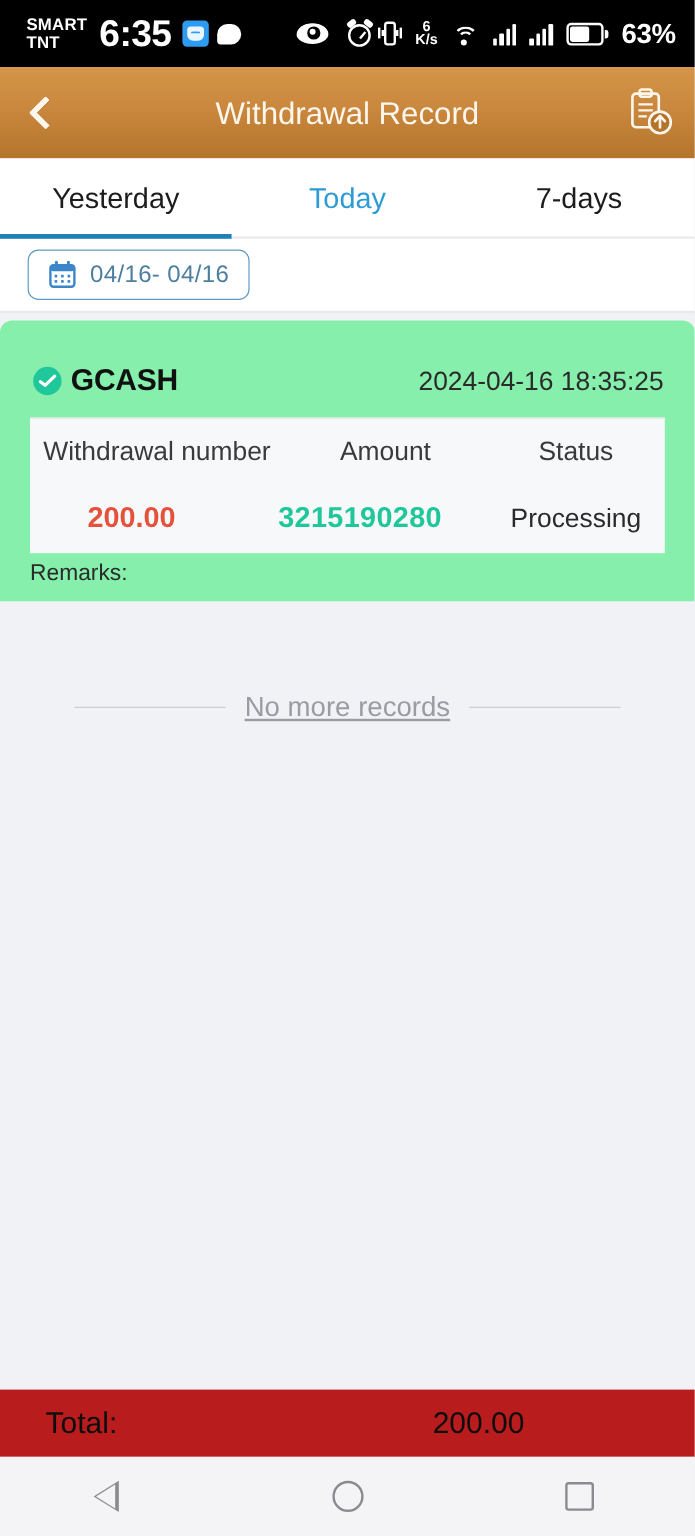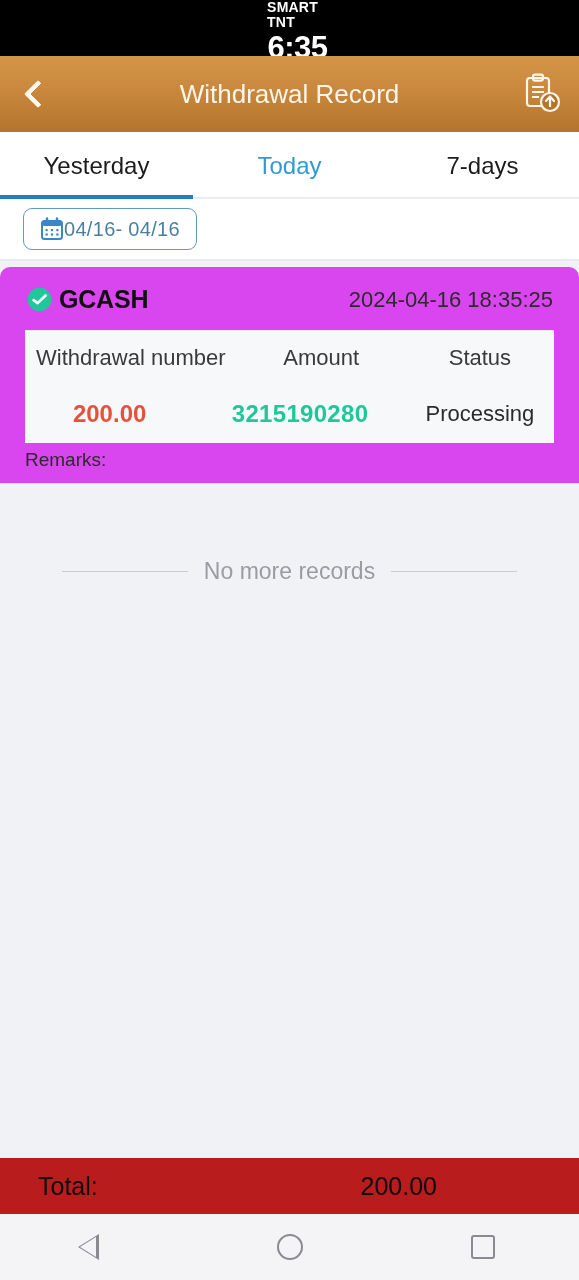--- a/index.html
+++ b/index.html
@@ -13,21 +13,20 @@
 
   
   .statusbar {
     height:56px;
     background:#000;
     color:#fff;
     display:flex;
     align-items:center;
     padding:0 16px 0 22px;
     position:relative;
-    flex-direction:column;
   }
   .carrier {
     font-size:14px;
     line-height:15px;
     font-weight:700;
     letter-spacing:.2px;
   }
   .clock {
     font-size:31px;
     font-weight:700;
@@ -209,43 +208,43 @@
 
   
   .filter-row {
     height:62px;
     background:#fff;
     display:flex; align-items:center;
     padding-left:23px;
     border-bottom:2px solid #e9e9ed;
   }
   .date-chip {
-    display:inline-flex; align-items:center; 
+    display:inline-flex; align-items:center; gap:11px;
     height:42px; padding:0 16px;
     border:1.6px solid #5f9bc2;
     border-radius:9px;
     cursor:pointer;
     background:#fff;
   }
   .date-chip-text {
     font-size:20px; color:#4c7f9f; letter-spacing:.3px;
   }
 
   
   .content {
     position:absolute;
     top:261px; left:0; right:0; bottom:122px;
     background:#f1f2f6;
     overflow:hidden;
   }
   .card {
-    background:#d946ef;
+    background:#86efac;
     margin:6px 0 0 0;
     border-radius:10px 10px 0 0;
-    padding:0 0 12px 0;
+    padding:18px 0 12px 0;
   }
   .card-top {
     display:flex; align-items:center;
     padding:18px 26px 16px 26px;
   }
   .brand {
     display:flex; align-items:center; gap:6px;
   }
   .brand-name {
     font-size:25px; font-weight:700; color:#111;
@@ -274,21 +273,21 @@
   .remarks {
     padding:6px 0 0 25px;
     font-size:19px; color:#2b2b2b;
   }
 
   .nomore {
     display:flex; align-items:center; justify-content:center;
     gap:16px; margin-top:75px; padding:0 62px;
   }
   .nomore .line { flex:1; height:1.6px; background:#c9cbd2; }
-  .nomore .txt { font-size:23px; color:#9a9ca4; white-space:nowrap; }
+  .nomore .txt { font-size:23px; color:#9a9ca4; white-space:nowrap;text-decoration:underline; }
 
   
   .total-bar {
     position:absolute; left:0; right:0; bottom:66px;
     height:56px; background:#b91c1c;
     display:flex; align-items:center;
     padding:0 27px 0 38px;
   }
   .total-label { font-size:25px; color:#0d0d0d; }
   .total-value {

